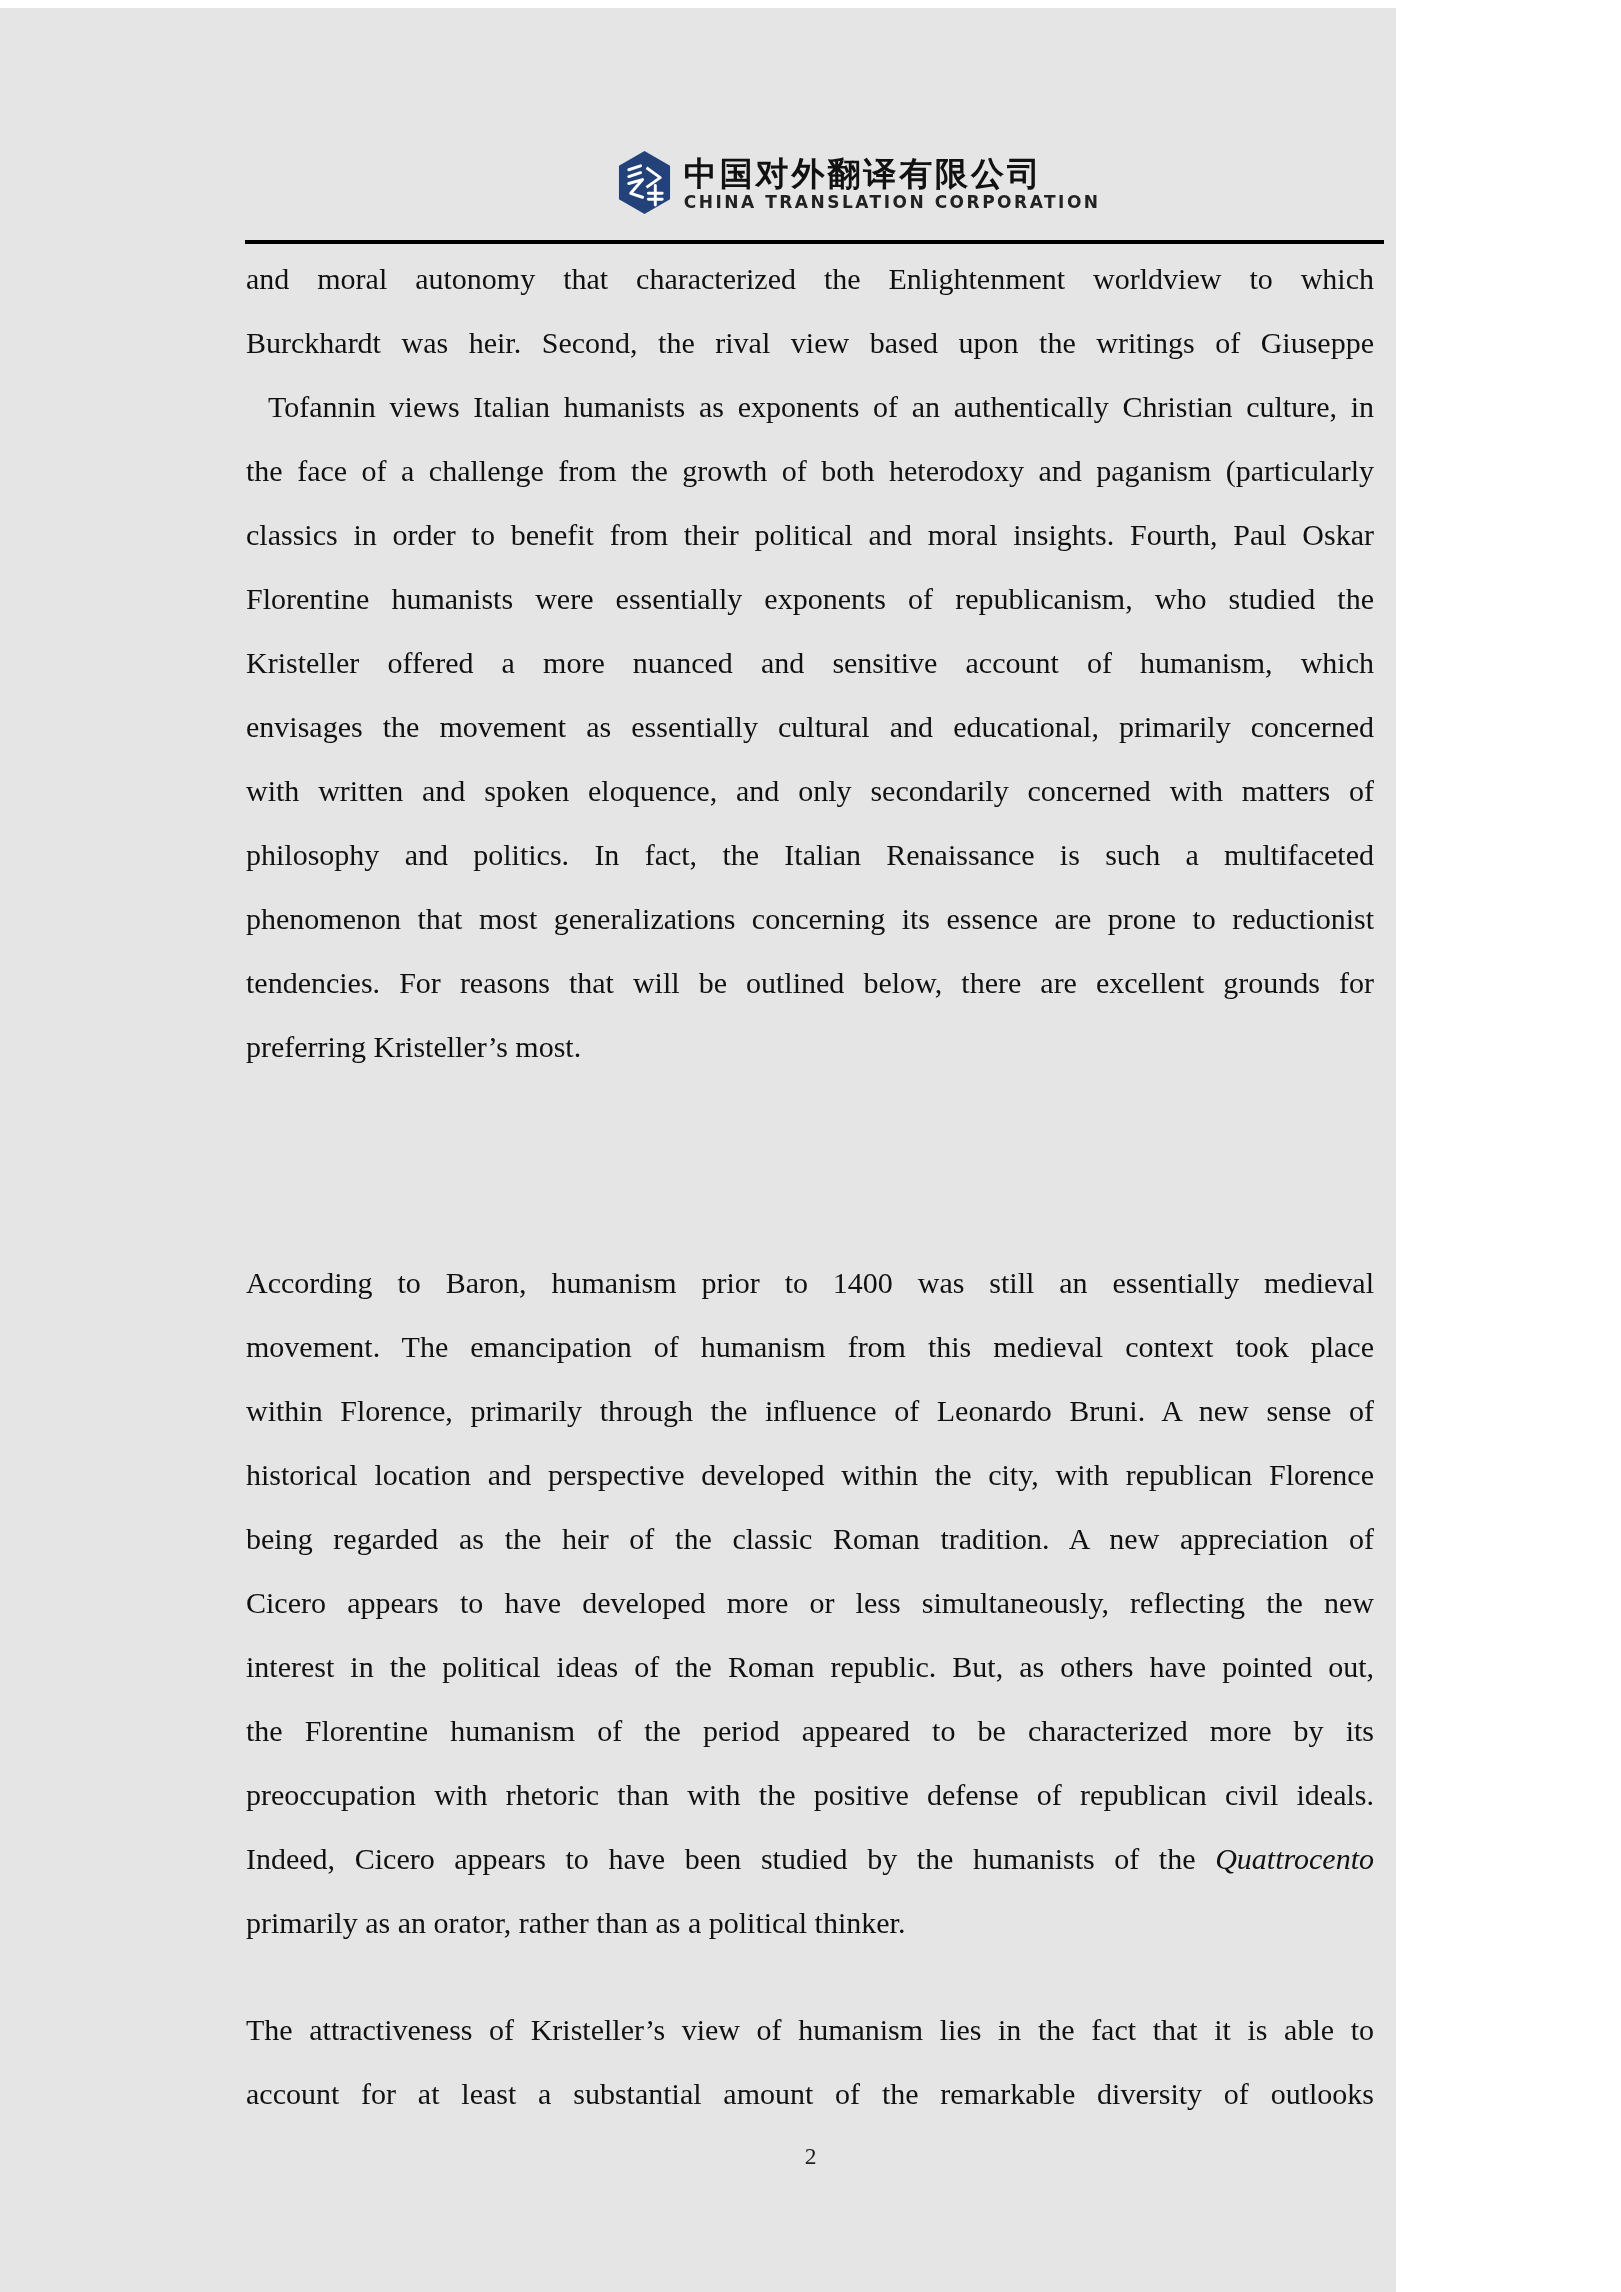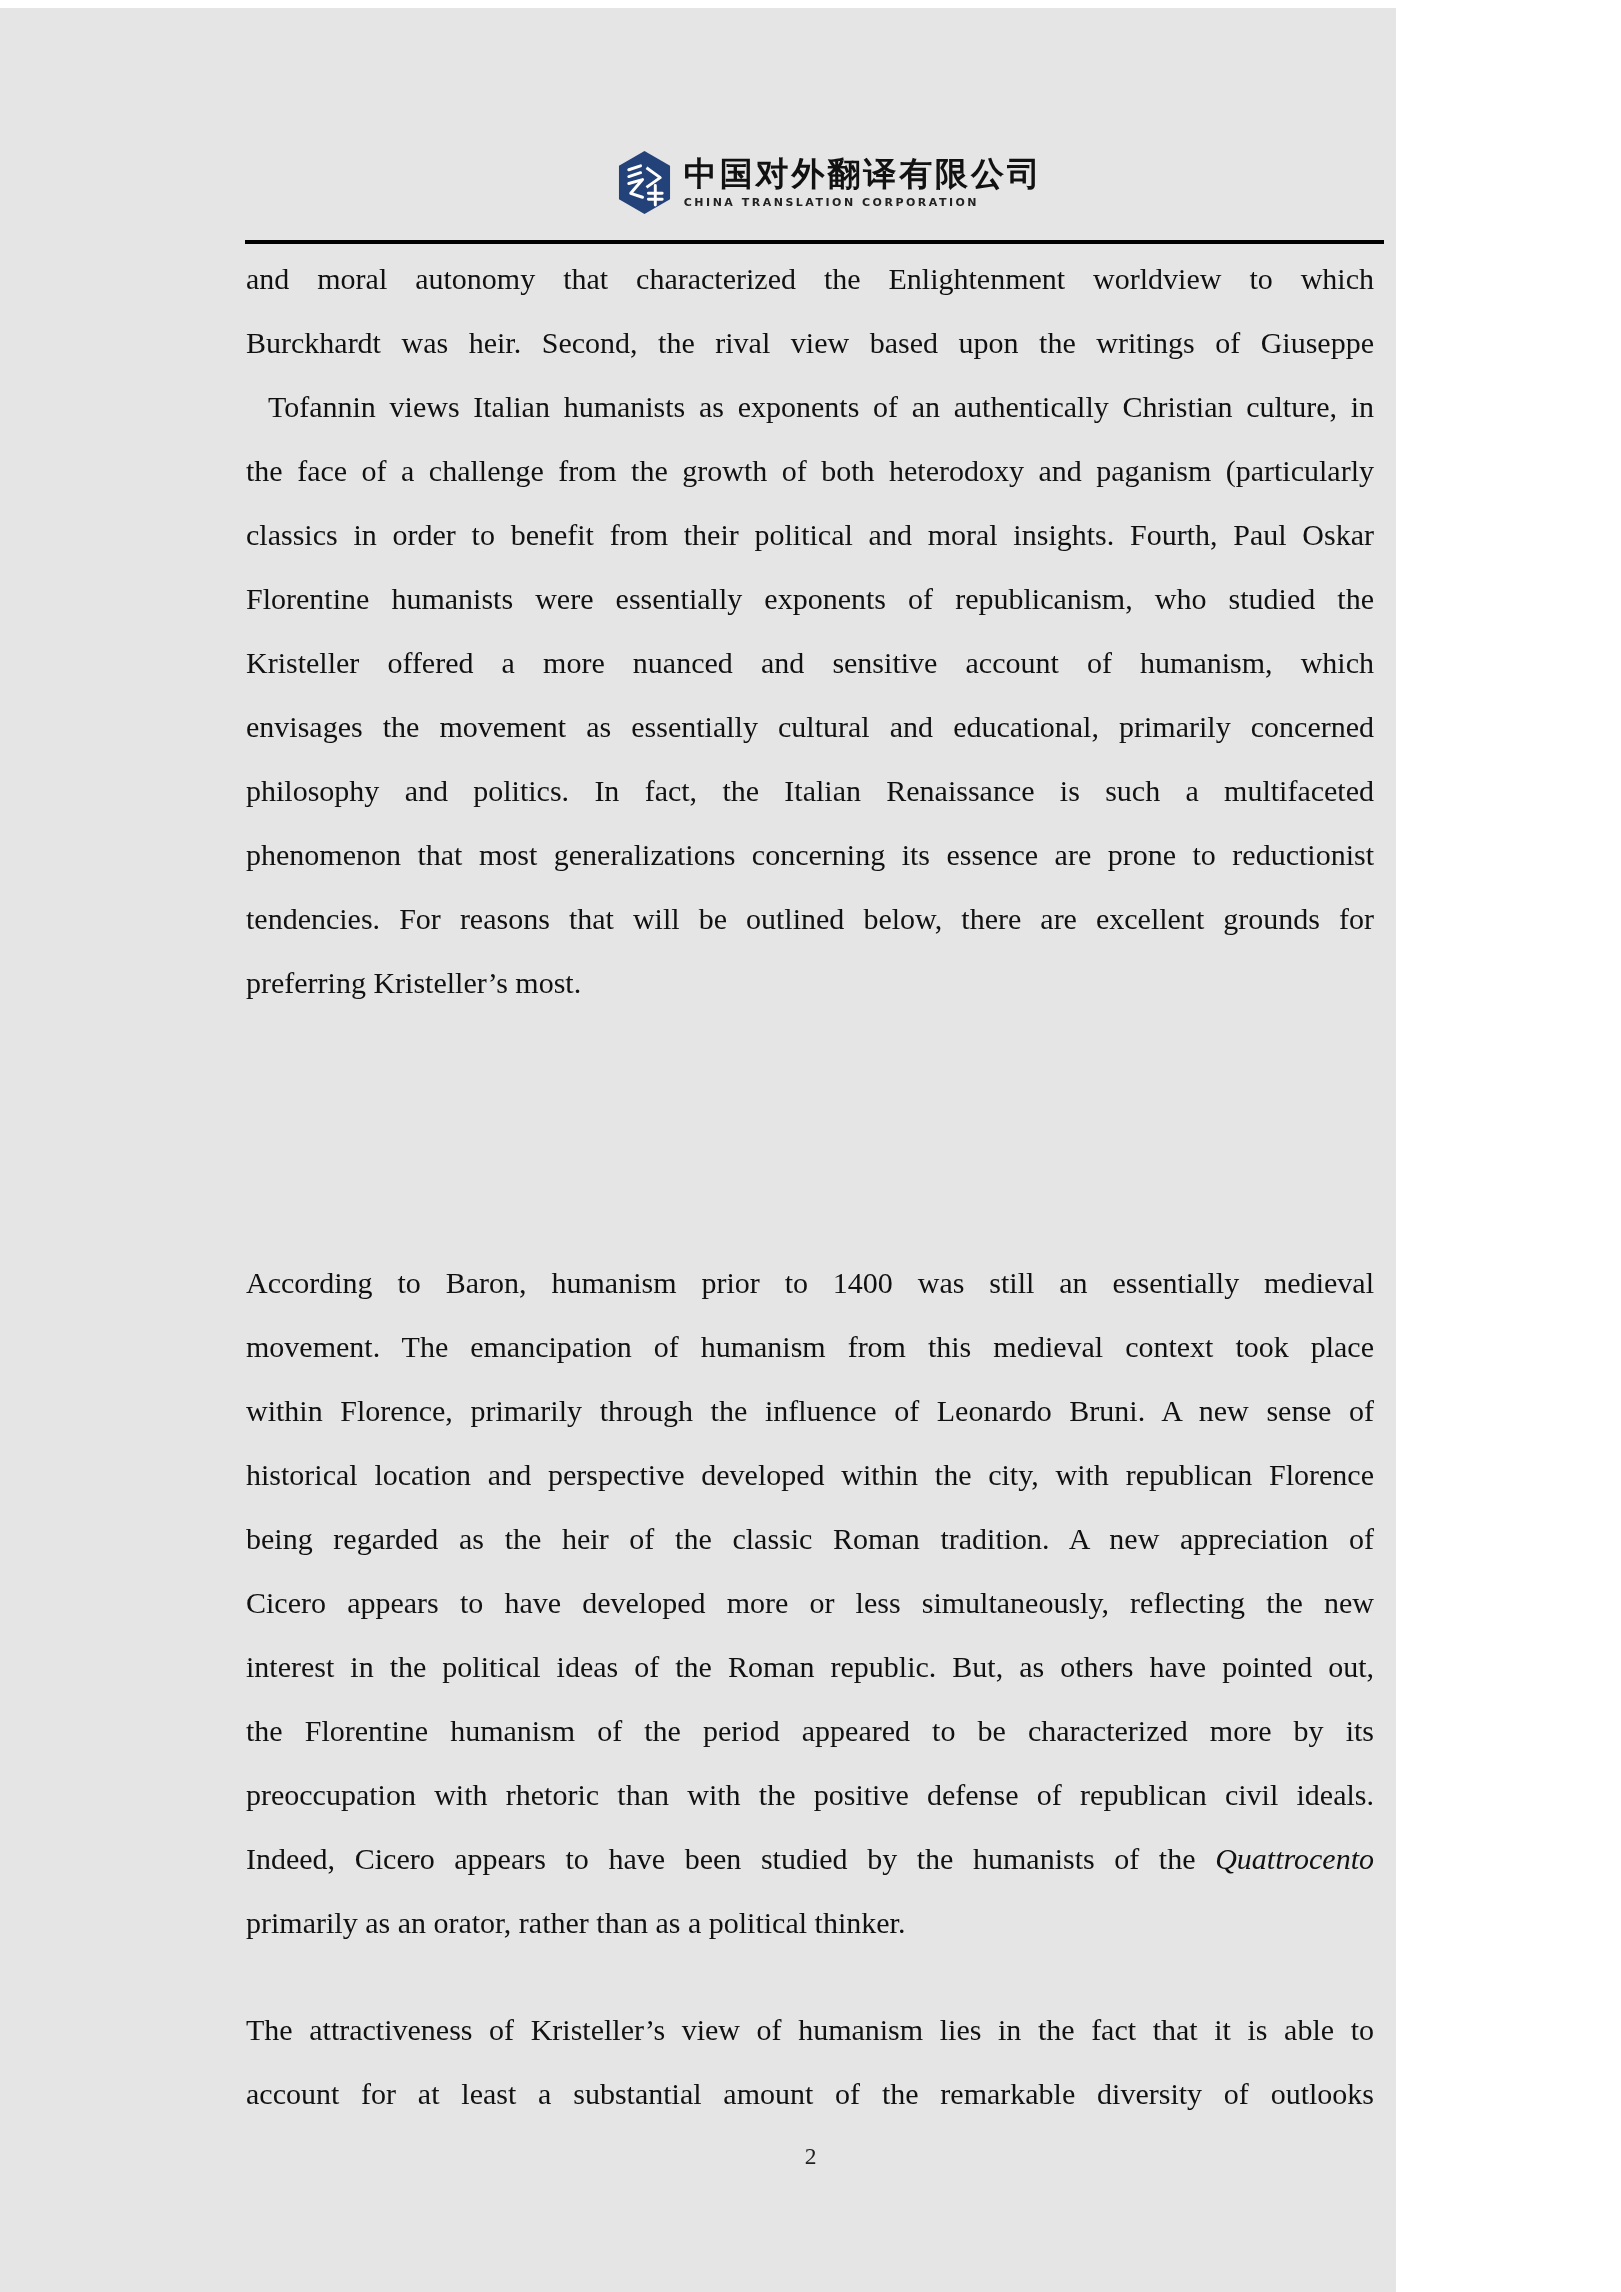--- a/index.html
+++ b/index.html
@@ -2,21 +2,21 @@
 <html><head>
 <meta charset="utf-8">
 <style>
   html, body { margin: 0; padding: 0; background: #ffffff; }
   body { width: 1621px; height: 2293px; position: relative; overflow: hidden; }
   .page { position: absolute; left: 0; top: 8px; width: 1396px; height: 2293px; background: #e5e5e5; }
   .header-logo { position: absolute; left: 617px; top: 140px; height: 69px; display: flex; align-items: center; }
   .logo-mark { width: 55px; height: 65px; }
   .logo-text { margin-left: 11.8px; display: flex; flex-direction: column; }
   .logo-cn { font-family: "DejaVu Serif", serif; font-weight: bold; font-size: 33px; letter-spacing: 2.9px; color: #111; line-height: 39px; }
-  .logo-en { font-family: "DejaVu Sans", sans-serif; font-weight: bold; font-size: 11px; letter-spacing: 2.5px; color: #222; line-height: 15.7px; margin-top: 2px; }
+  .logo-en { font-family: "DejaVu Sans", sans-serif; font-weight: bold; font-size: 17px; letter-spacing: 2.5px; color: #222; line-height: 15.7px; margin-top: 2px; }
   .header-rule { position: absolute; left: 245px; top: 232px; width: 1139px; height: 3.9px; background: #000; }
   .body-text { position: absolute; left: 246px; width: 1128px; font-family: "Liberation Serif", serif; font-size: 30px; color: #111; }
   .line { height: 64px; line-height: 64px; text-align: justify; text-align-last: justify; white-space: nowrap; overflow: visible; }
   .line.last { text-align-last: left; }
   .para1 { top: 239px; }
   .para2 { top: 1243px; }
   .para3 { top: 1990px; }
   .page-number { position: absolute; left: 0; width: 1621px; top: 2135px; text-align: center; font-family: "Liberation Serif", serif; font-size: 23.5px; color: #222; }
   em { font-style: italic; }
 </style>
@@ -42,20 +42,21 @@
 
   <div class="body-text para1">
     <div class="line" style="white-space: normal;">and moral autonomy that characterized the Enlightenment worldview to which</div>
     <div class="line" style="white-space: normal;">Burckhardt was heir. Second, the rival view based upon the writings of Giuseppe</div>
     <div class="line" style="white-space: normal; margin-left: 22px;">Tofannin views Italian humanists as exponents of an authentically Christian culture, in</div>
     <div class="line" style="white-space: normal;">the face of a challenge from the growth of both heterodoxy and paganism (particularly</div>
     <div class="line" style="white-space: normal;">classics in order to benefit from their political and moral insights. Fourth, Paul Oskar</div>
     <div class="line" style="white-space: normal;">Florentine humanists were essentially exponents of republicanism, who studied the</div>
     <div class="line" style="white-space: normal;">Kristeller offered a more nuanced and sensitive account of humanism, which</div>
     <div class="line" style="white-space: normal;">envisages the movement as essentially cultural and educational, primarily concerned</div>
+    <div class="line" style="white-space: normal;">with written and spoken eloquence, and only secondarily concerned with matters of</div>
     <div class="line" style="white-space: normal;">philosophy and politics. In fact, the Italian Renaissance is such a multifaceted</div>
     <div class="line" style="white-space: normal;">phenomenon that most generalizations concerning its essence are prone to reductionist</div>
     <div class="line" style="white-space: normal;">tendencies. For reasons that will be outlined below, there are excellent grounds for</div>
     <div class="line last" style="white-space: normal;">preferring Kristeller’s most.</div>
   </div>
 
   <div class="body-text para2">
     <div class="line" style="white-space: normal;">According to Baron, humanism prior to 1400 was still an essentially medieval</div>
     <div class="line" style="white-space: normal;">movement. The emancipation of humanism from this medieval context took place</div>
     <div class="line" style="white-space: normal;">within Florence, primarily through the influence of Leonardo Bruni. A new sense of</div>

